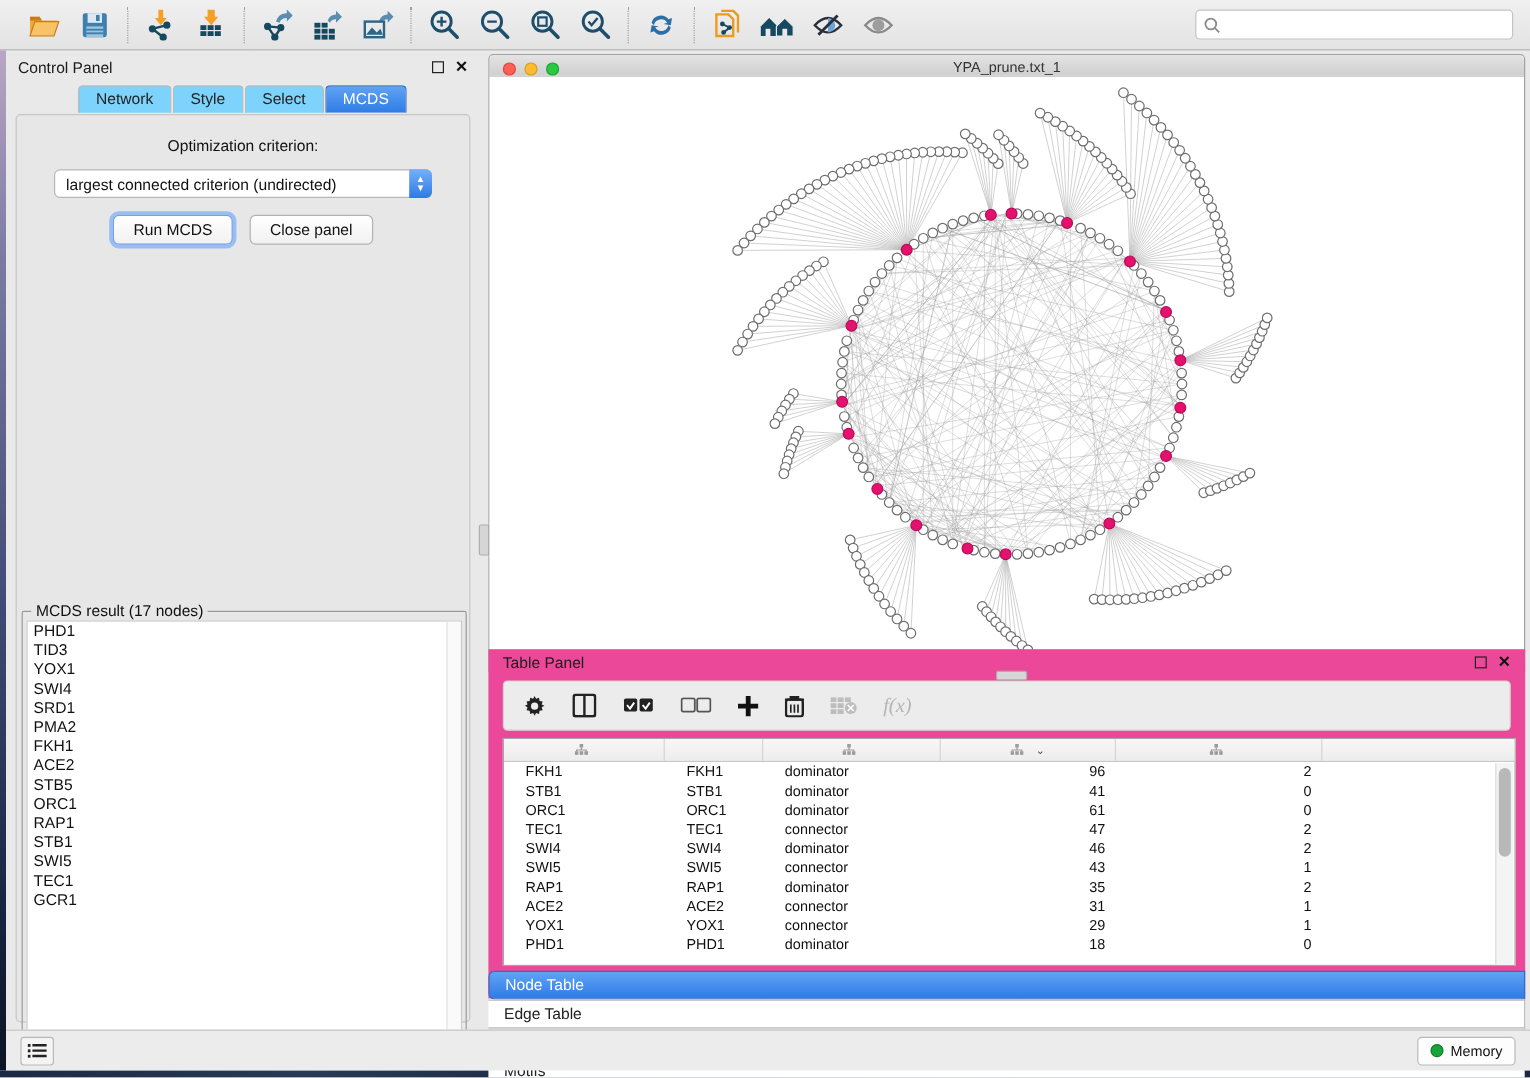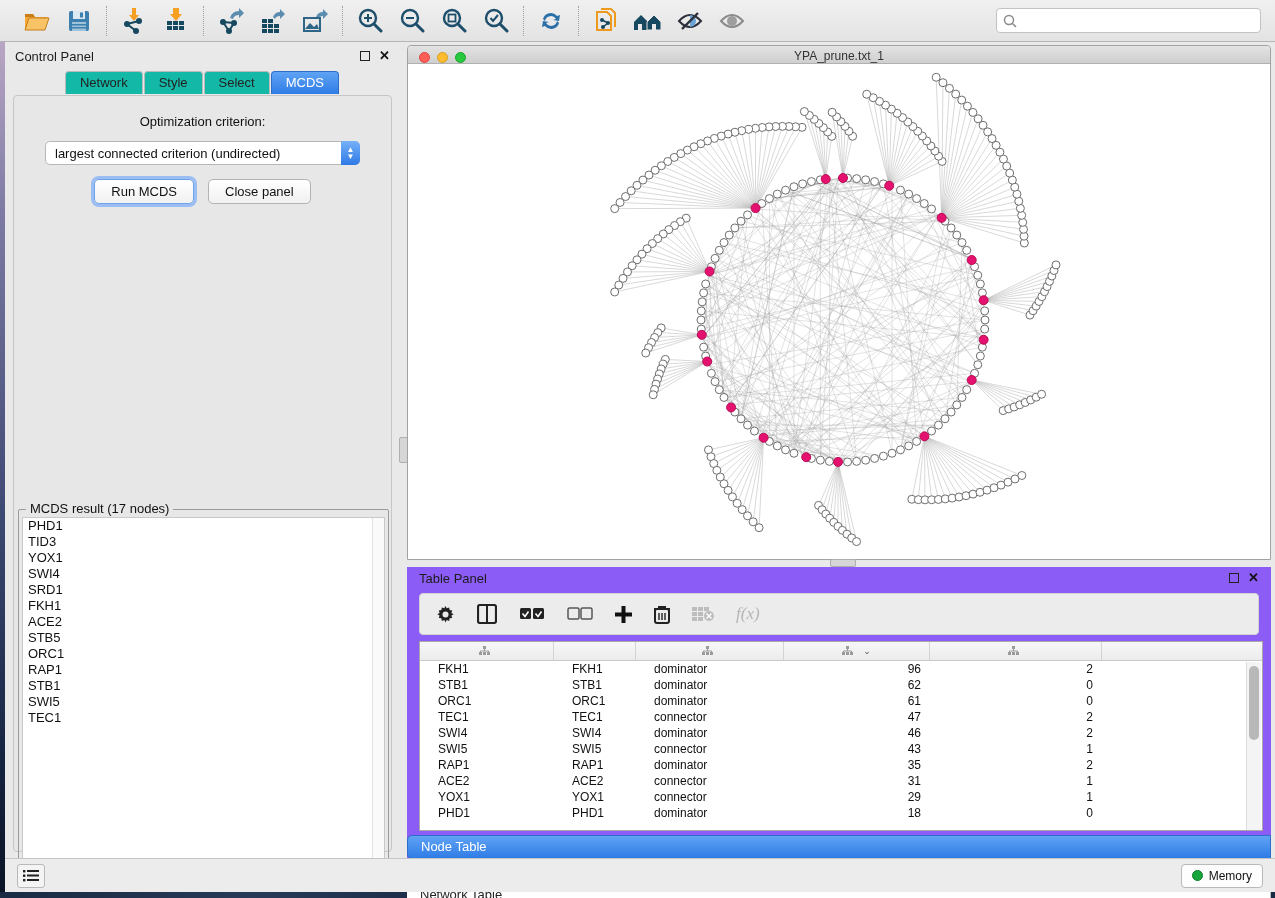--- a/index.html
+++ b/index.html
@@ -23,21 +23,21 @@
   .wall-bottom { position:absolute; left:0; bottom:0; width:1275px; height:6px;
     background:linear-gradient(90deg,#1b2a44,#283a57 20%,#15233d 45%,#32445e 70%,#1b2a44); }
 
   
   .control-panel { position:absolute; left:5px; top:43px; width:395px; height:815px; background:#e9e9e9; }
   .cp-header { height:26px; display:flex; align-items:center; padding:0 10px; font-size:13px; color:#1c1c1c; }
   .panel-glyphs { margin-left:auto; display:flex; align-items:center; gap:9px; }
   .float-glyph { width:10px; height:10px; border:1.5px solid #222; display:inline-block; }
   .close-glyph { font-size:13px; font-weight:bold; color:#111; line-height:10px; }
   .cp-tabs { position:absolute; left:0; top:28px; width:100%; display:flex; justify-content:center; z-index:2; }
-  .cp-tab { font-size:13px; color:#222; background:#14b8a6; border:1px solid #b9b9b9; border-bottom:0;
+  .cp-tab { font-size:13px; color:#222; background:#7dd3fc; border:1px solid #b9b9b9; border-bottom:0;
     padding:3px 14px 4px; border-radius:4px 4px 0 0; margin-right:1px; }
   .cp-tab.active { background:linear-gradient(#5fa3f4,#2f7ce6); color:#fff; border-color:#2f6dc8; }
   .cp-body { position:absolute; left:8px; top:52px; width:379px; height:757px;
     background:#e7e7e7; border:1px solid #c6c6c6; border-radius:4px; }
   .opt-label { text-align:center; margin-top:18px; font-size:13px; color:#111; }
   .combo { margin:12px auto 0; width:315px; height:24px; background:#fff; border:1px solid #b7b7b7;
     border-radius:5px; display:flex; align-items:center; position:relative; }
   .combo-text { flex:1; font-size:13px; color:#111; padding-left:9px; white-space:nowrap; }
   .combo-stepper { width:19px; height:24px; margin-right:-1px; border-radius:0 5px 5px 0;
     background:linear-gradient(#76b0f8,#2e7ae6); display:flex; flex-direction:column;
@@ -67,21 +67,21 @@
   .network-window { position:absolute; left:407px; top:45px; width:864px; height:515px;
     border:1px solid #a2a2a2; border-radius:4px 4px 0 0; background:#fff; }
   .nw-titlebar { height:18px; background:linear-gradient(#e3e3e3,#cfcfcf); border-bottom:1px solid #b1b1b1;
     border-radius:4px 4px 0 0; display:flex; align-items:flex-end; position:relative; }
   .lights { display:flex; gap:7px; margin-left:11px; }
   .light { width:11px; height:11px; border-radius:50%; }
   .nw-title { position:absolute; left:0; right:0; text-align:center; font-size:12px; color:#333; }
   .nw-canvas { width:862px; height:495px; background:#fff; }
 
   
-  .table-panel { position:absolute; left:407px; top:567px; width:864px; height:291px; background:#8b5cf6; }
+  .table-panel { position:absolute; left:407px; top:541px; width:864px; height:291px; background:#ec4899; }
   .tp-header { height:22px; display:flex; align-items:center; padding:0 12px; font-size:13px; color:#1c1c1c; }
   .tp-toolbar { position:absolute; left:12px; top:26px; width:840px; height:42px; background:#ececec;
     border:1px solid #d2d2d2; border-radius:4px; display:flex; align-items:center; gap:22px; padding:0 16px; }
   .tp-toolbar .ticon { display:flex; align-items:center; justify-content:center; }
   .fx { font-family:"Liberation Serif",serif; font-style:italic; font-size:17px; color:#b5b5b5; }
 
   .node-table { position:absolute; left:12px; top:74px; width:844px; height:190px;
     background:#fff; border:1px solid #a8a8a8; }
   .nt-headrow { display:flex; height:19px; background:linear-gradient(#f7f7f7,#ececec); border-bottom:1px solid #c9c9c9; }
   .nt-hcell { font-size:12px; color:#222; display:flex; align-items:center; justify-content:center; gap:5px;
@@ -309,28 +309,30 @@
     <div class="result-group">
       <span class="result-legend">MCDS result (17 nodes)</span>
       <div class="result-box"></div>
       <div class="result-list">
         <div>
             <div class="result-item">PHD1</div>
             <div class="result-item">TID3</div>
             <div class="result-item">YOX1</div>
             <div class="result-item">SWI4</div>
             <div class="result-item">SRD1</div>
+            <div class="result-item">PMA2</div>
             <div class="result-item">FKH1</div>
             <div class="result-item">ACE2</div>
             <div class="result-item">STB5</div>
             <div class="result-item">ORC1</div>
             <div class="result-item">RAP1</div>
             <div class="result-item">STB1</div>
             <div class="result-item">SWI5</div>
             <div class="result-item">TEC1</div>
+            <div class="result-item">GCR1</div>
           </div>
         <div class="sb"></div>
       </div>
     </div>
   </div>
 </div>
 
 <div class="vsplit"></div>
 
 <div class="network-window">
@@ -1136,21 +1138,21 @@
           <div class="nt-cell txt" style="width: 134px;">FKH1</div>
           <div class="nt-cell txt" style="width: 82px;">FKH1</div>
           <div class="nt-cell txt" style="width: 148px;">dominator</div>
           <div class="nt-cell num" style="width: 146px;">96</div>
           <div class="nt-cell num" style="width: 172px;">2</div>
         </div>
         <div class="nt-row">
           <div class="nt-cell txt" style="width: 134px;">STB1</div>
           <div class="nt-cell txt" style="width: 82px;">STB1</div>
           <div class="nt-cell txt" style="width: 148px;">dominator</div>
-          <div class="nt-cell num" style="width: 146px;">62</div>
+          <div class="nt-cell num" style="width: 146px;">41</div>
           <div class="nt-cell num" style="width: 172px;">0</div>
         </div>
         <div class="nt-row">
           <div class="nt-cell txt" style="width: 134px;">ORC1</div>
           <div class="nt-cell txt" style="width: 82px;">ORC1</div>
           <div class="nt-cell txt" style="width: 148px;">dominator</div>
           <div class="nt-cell num" style="width: 146px;">61</div>
           <div class="nt-cell num" style="width: 172px;">0</div>
         </div>
         <div class="nt-row">

